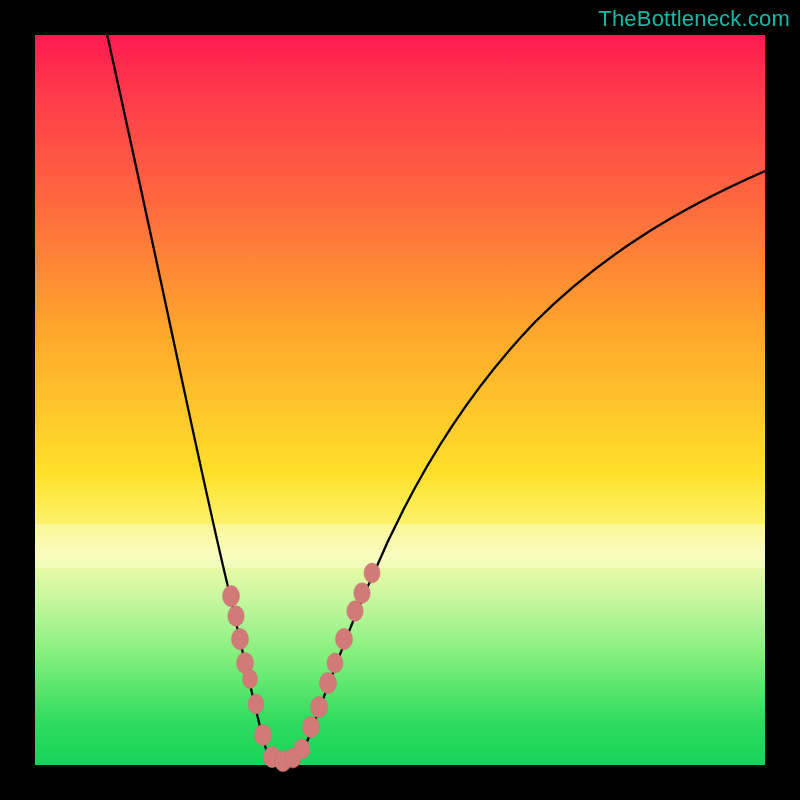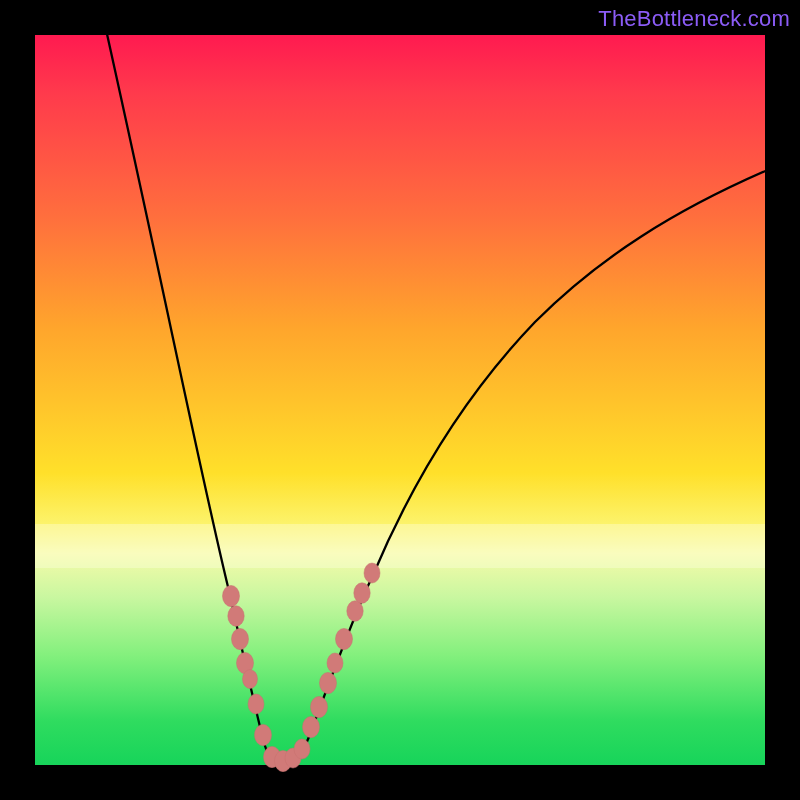--- a/index.html
+++ b/index.html
@@ -46,21 +46,21 @@
     left: 0;
     right: 0;
     top: 67%;
     height: 6%;
     background: rgba(255, 255, 230, 0.35);
   }
   .watermark {
     position: absolute;
     top: 6px;
     right: 10px;
-    color: #8b5cf6;
+    color: #14b8a6;
     font-size: 22px;
     letter-spacing: 0.2px;
     font-weight: 400;
   }
   svg.curve {
     position: absolute;
     left: 35px;
     top: 35px;
     width: 730px;
     height: 730px;

